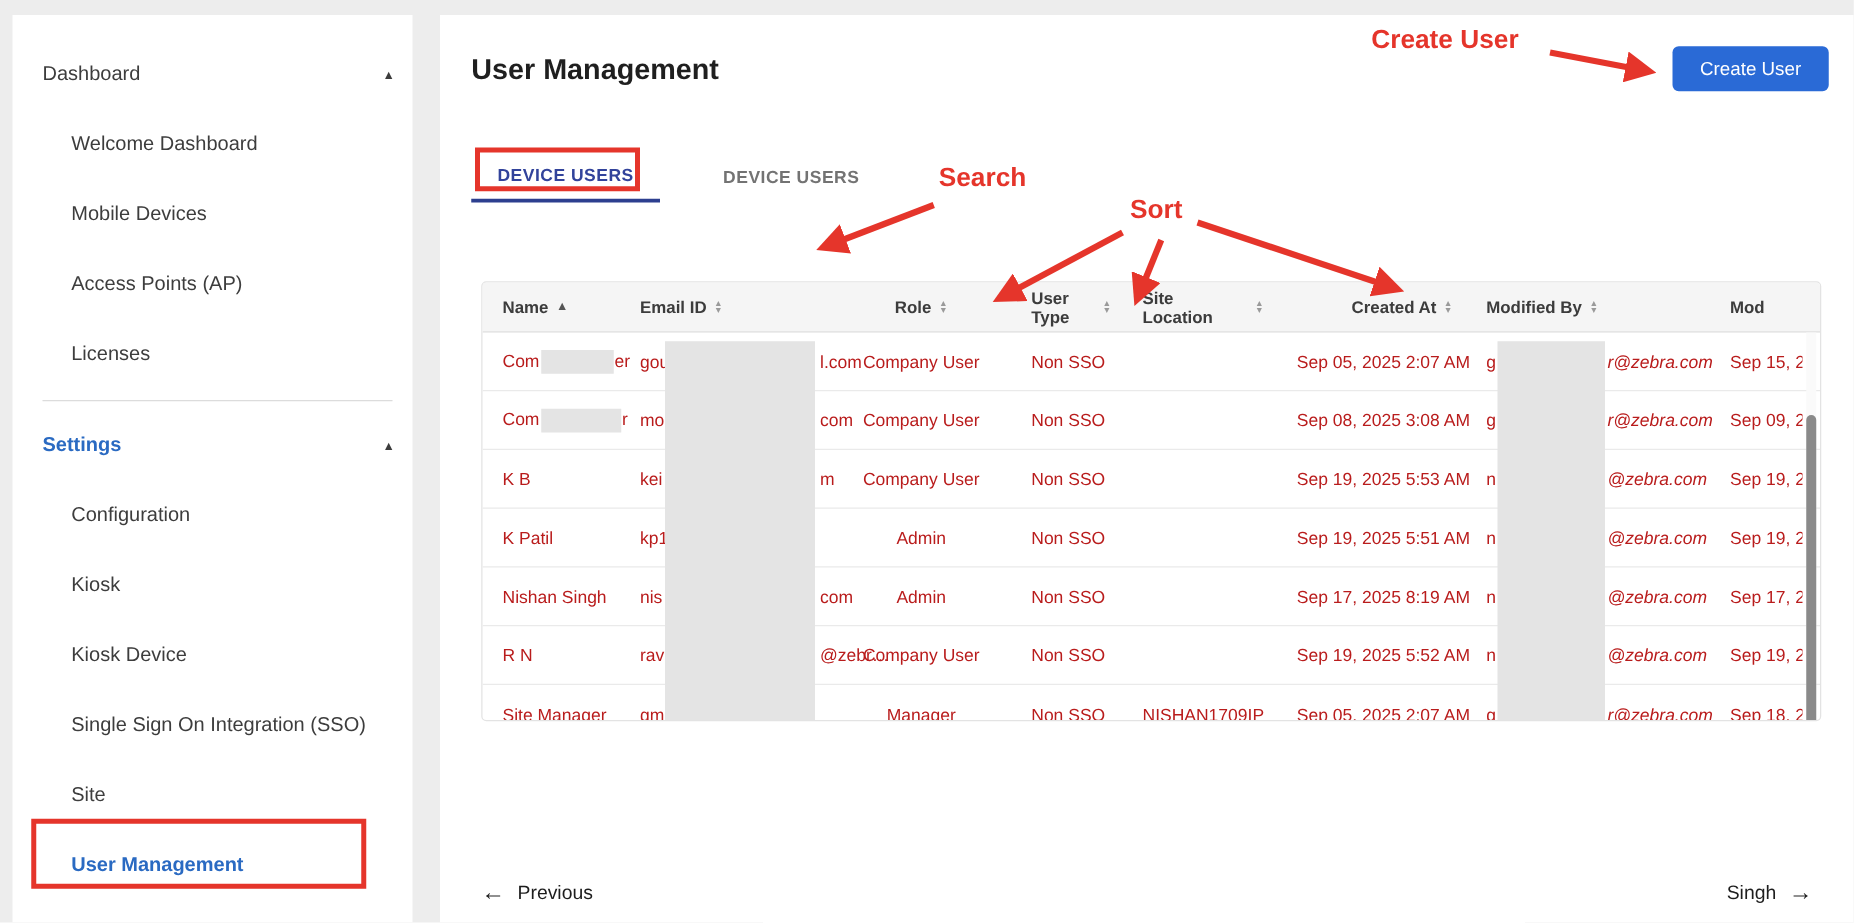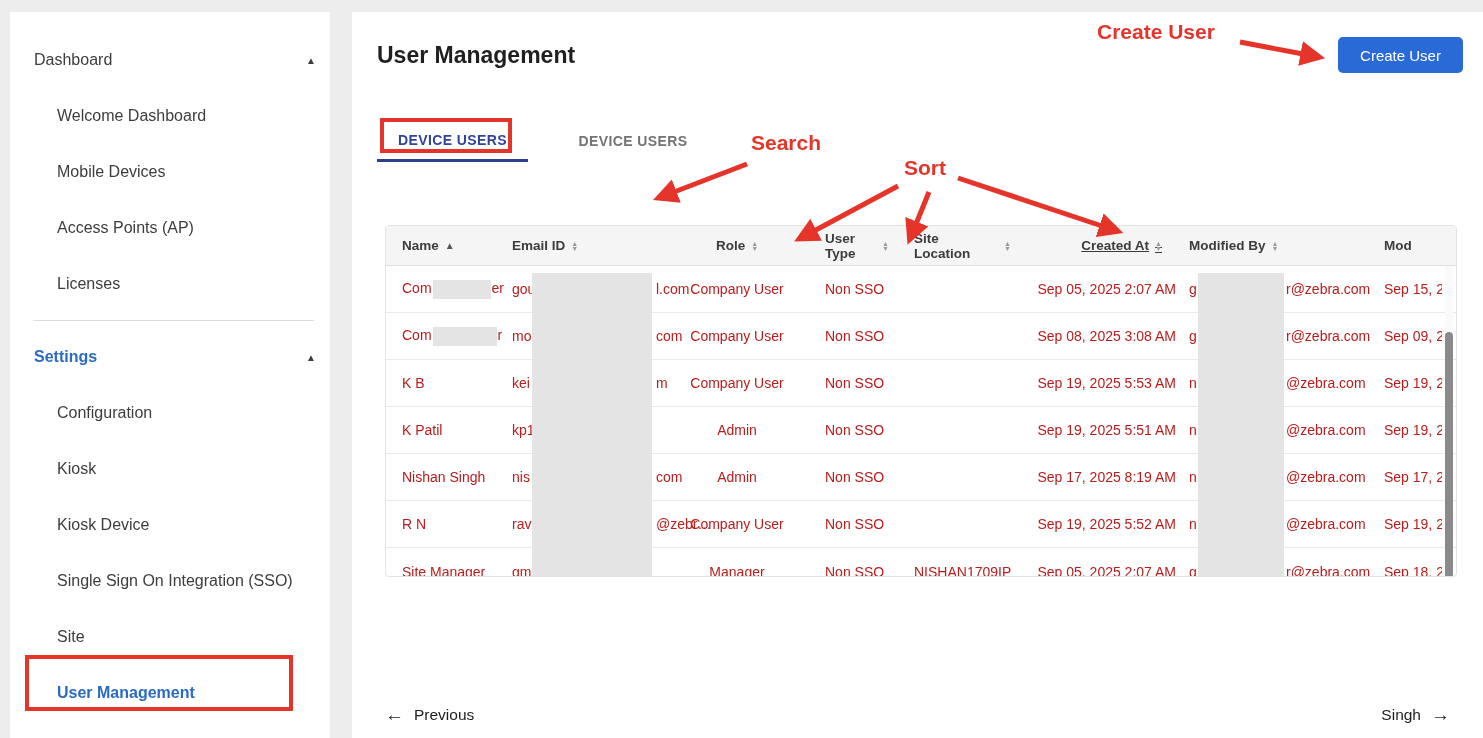--- a/index.html
+++ b/index.html
@@ -44,27 +44,27 @@
   .trow { height:47px; border-bottom:1px solid #eaeaea; }
   .tbody .trow:last-child { border-bottom:none; }
   .th { font-size:13.5px; font-weight:700; color:#3c3c3c; display:flex; align-items:center; gap:6px; cursor:pointer; }
   .td { font-size:14px; color:#b91c1c; white-space:nowrap; position:relative; }
   .c-role { justify-content:center; text-align:center; }
   .td.c-role { display:flex; }
   .c-utype { padding-left:28px; }
   .c-site  { padding-left:25px; }
   .c-created { justify-content:flex-end; text-align:right; }
   .td.c-created { display:block; }
-  .th.c-created { padding-right:14px;text-decoration:underline; }
+  .th.c-created { padding-right:14px; }
   .c-modby { padding-left:13px; }
   .c-modat { padding-left:23px; overflow:hidden; }
   .sort-asc { font-size:10px; color:#555; }
   .sort-both { display:flex; flex-direction:column; font-size:7px; line-height:5px; color:#9a9a9a; }
   .suffix-email { position:absolute; left:144px; top:50%; transform:translateY(-50%); }
-  .suffix-modby { position:absolute; left:110px; top:50%; transform:translateY(-50%); }
+  .suffix-modby { position:absolute; left:110px; top:50%; transform:translateY(-50%);font-style:italic; }
   .redact-inline { display:inline-block; background:#e4e4e4; height:19px; vertical-align:middle; margin:0 1px; }
   .redact-block { position:absolute; background:#e4e4e4; z-index:5; }
   .redact-email { left:146px; top:47px; width:120px; height:316px; }
   .redact-modby { left:812px; top:47px; width:86px; height:316px; }
 
   .hscroll { height:8px; width:1056px; background:#f0f0f0; position:relative; }
   .hscroll .thumb { position:absolute; left:4px; top:1px; width:748px; height:6px; background:#b3b3b3; border-radius:3px; }
   .vscroll { position:absolute; right:3px; top:40px; width:8px; height:329px; background:#fafafa; z-index:6; }
   .vscroll .thumb { position:absolute; left:0; top:66px; width:8px; height:252px; background:#8a8a8a; border-radius:4px; }
 

